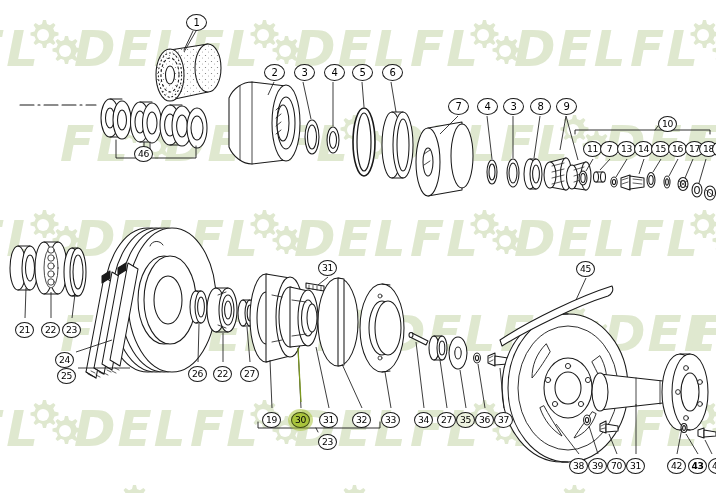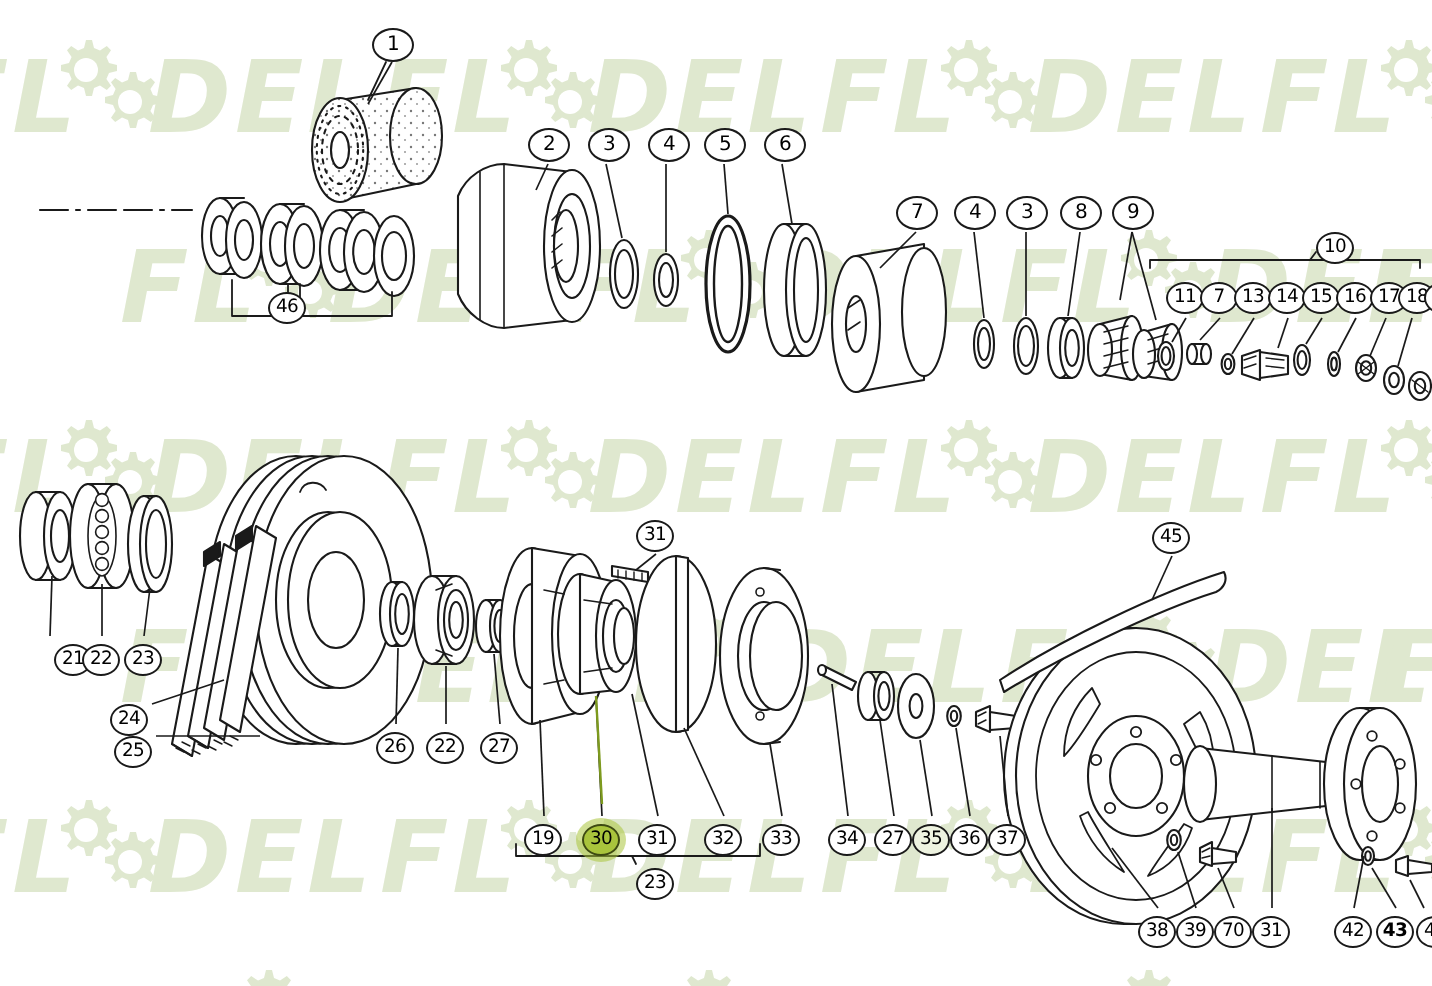--- a/index.html
+++ b/index.html
@@ -943,21 +943,21 @@
       <div class="callout small" style="left: 658px; top: 116px;">10</div>
       <div class="callout small" style="left: 583px; top: 141px;">11</div>
       <div class="callout small" style="left: 600px; top: 141px;">7</div>
       <div class="callout small" style="left: 617px; top: 141px;">13</div>
       <div class="callout small" style="left: 634px; top: 141px;">14</div>
       <div class="callout small" style="left: 651px; top: 141px;">15</div>
       <div class="callout small" style="left: 668px; top: 141px;">16</div>
       <div class="callout small" style="left: 685px; top: 141px;">17</div>
       <div class="callout small" style="left: 699px; top: 141px;">18</div>
       <div class="callout small" style="left: 712px; top: 141px;">19</div>
-      <div class="callout small" style="left: 15px; top: 322px; margin-left: 12px;">21</div>
+      <div class="callout small" style="left: 15px; top: 322px;">21</div>
       <div class="callout small" style="left: 41px; top: 322px;">22</div>
       <div class="callout small" style="left: 62px; top: 322px;">23</div>
       <div class="callout small" style="left: 55px; top: 352px;">24</div>
       <div class="callout small" style="left: 57px; top: 368px;">25</div>
       <div class="callout small" style="left: 188px; top: 366px;">26</div>
       <div class="callout small" style="left: 213px; top: 366px;">22</div>
       <div class="callout small" style="left: 240px; top: 366px;">27</div>
       <div class="callout small" style="left: 318px; top: 260px;">31</div>
       <div class="callout small" style="left: 262px; top: 412px;">19</div>
       <div class="callout small hl" style="left: 291px; top: 412px;">30</div>

